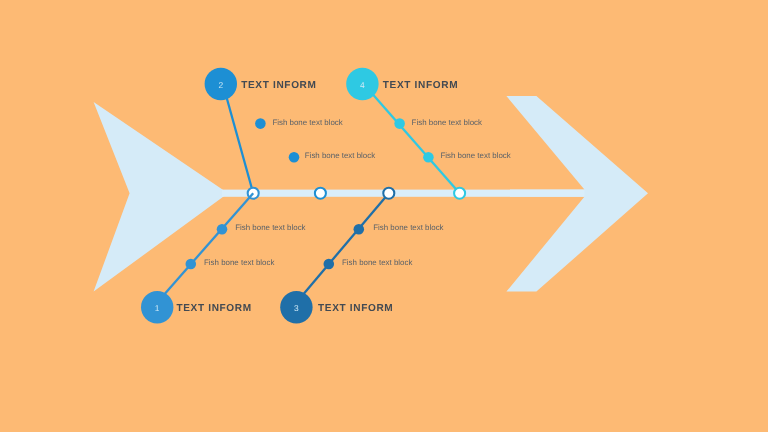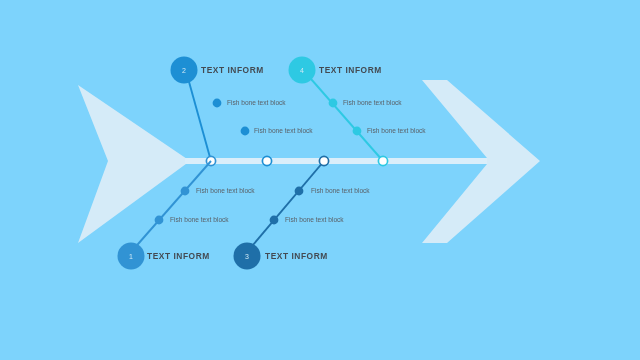--- a/index.html
+++ b/index.html
@@ -7,21 +7,21 @@
     padding: 0;
     background: #ffffff;
   }
   body {
     font-family: "Liberation Sans", sans-serif;
   }
   #stage {
     position: relative;
     width: 640px;
     height: 360px;
-    background: #7dd3fc;
+    background: #fdba74;
     overflow: hidden;
   }
   #diagram-svg {
     position: absolute;
     left: 0;
     top: 0;
     width: 640px;
     height: 360px;
   }
   .cat-label {

